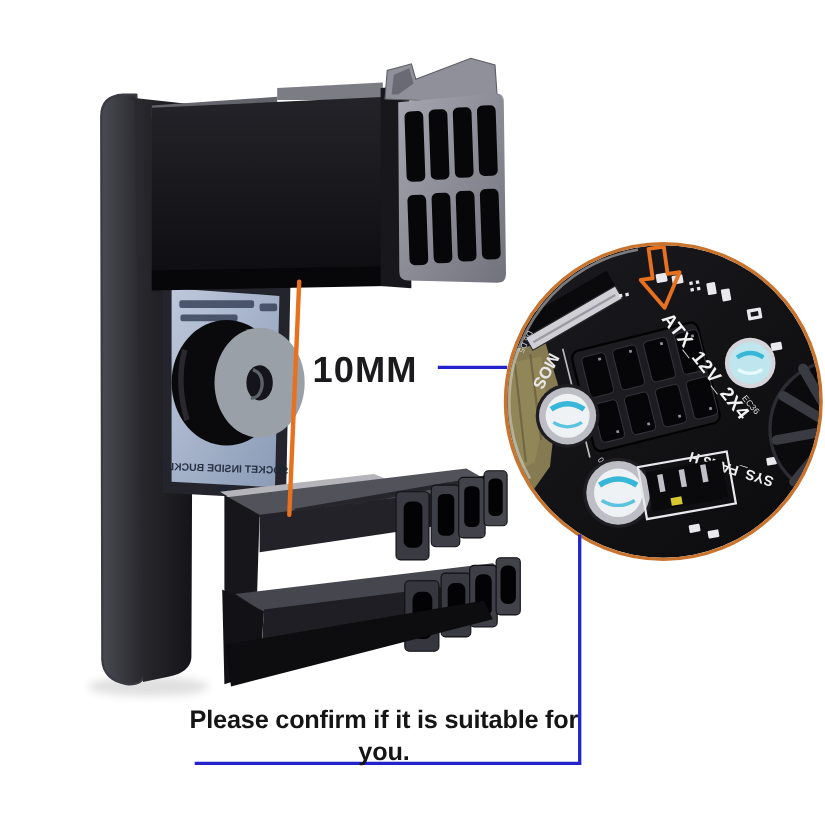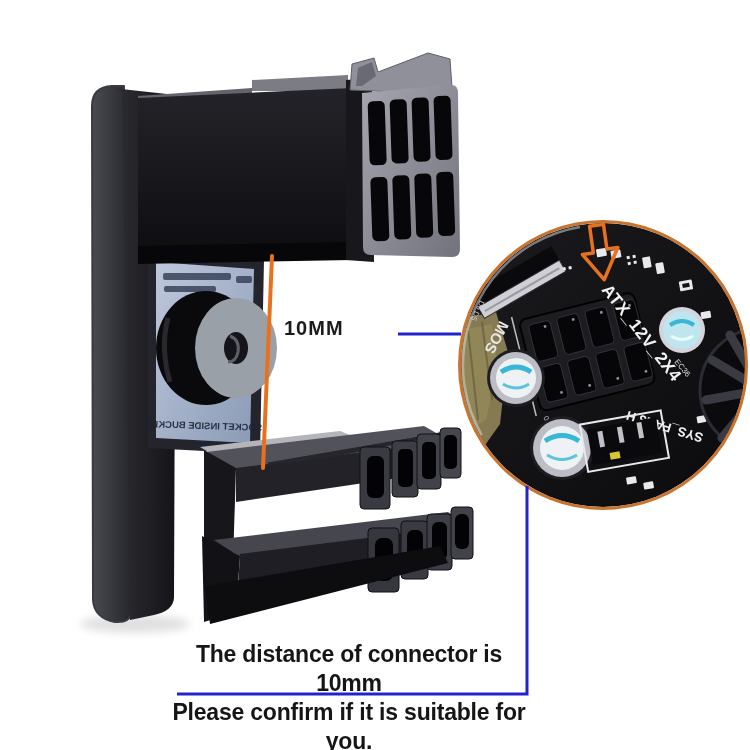--- a/index.html
+++ b/index.html
@@ -3,21 +3,21 @@
 <meta charset="utf-8">
 <style>
   html,body{margin:0;padding:0;background:#fff;}
   .stage{
     position:relative;width:750px;height:750px;background:#fff;overflow:hidden;
     font-family:"Liberation Sans",sans-serif;
   }
   .stage svg{position:absolute;left:0;top:0;}
   .label-10mm{
     position:absolute;left:284px;top:317px;
-    font-size:20px;font-weight:600;letter-spacing:1px;color:#1b1b1d;
+    font-size:33px;font-weight:600;letter-spacing:1px;color:#1b1b1d;
   }
   .caption{
     position:absolute;left:160px;top:640px;width:378px;text-align:center;
     font-size:23px;line-height:29px;font-weight:700;color:#151515;letter-spacing:-0.2px;
   }
   text{font-family:"Liberation Sans",sans-serif;}
 </style>
 </head>
 <body>
 
@@ -272,17 +272,16 @@
     <circle cx="603" cy="365" r="143.5" fill="none" stroke="#C8732E" stroke-width="3"></circle>
   </g>
 
   <path d="M398,334 L461,334" stroke="#2323CC" stroke-width="3" fill="none"></path>
   <path d="M527,486 L527,694 L177,694" stroke="#2323CC" stroke-width="3" fill="none"></path>
 </svg>
 
 <div class="label-10mm">10MM</div>
 
 <div class="caption">
-  <div>The distance of connector is 10mm</div>
   <div>Please confirm if it is suitable for you.</div>
 </div>
 
 </div>
 
 </body></html>

